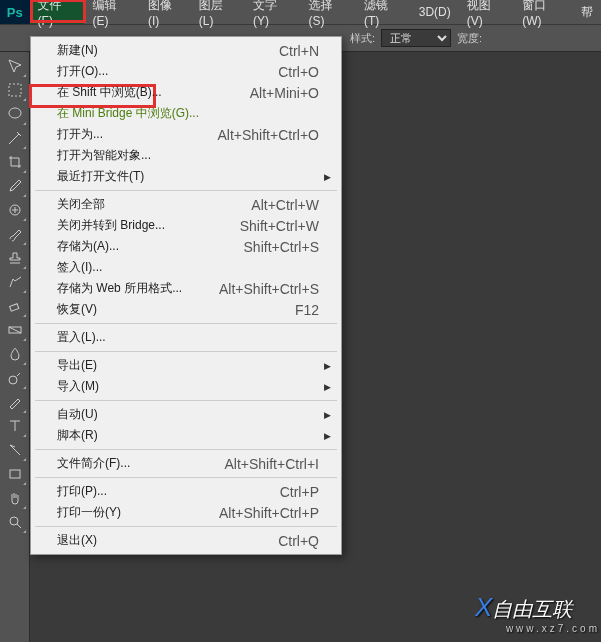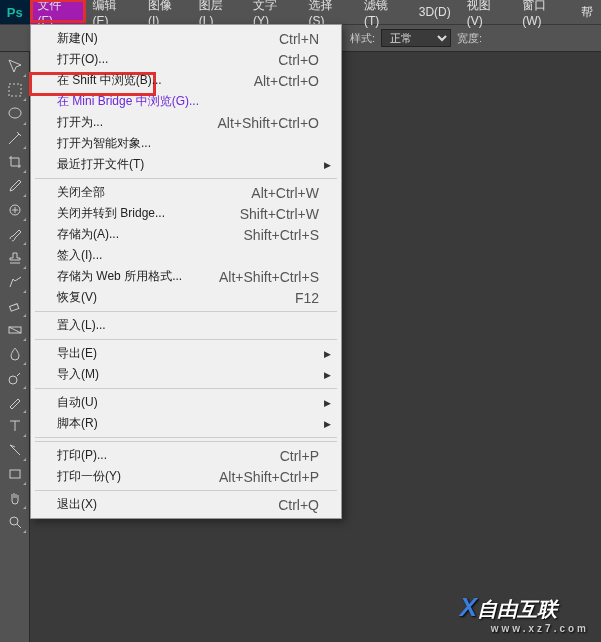--- a/index.html
+++ b/index.html
@@ -1,48 +1,48 @@
 <!DOCTYPE html>
 <html><head>
 <meta charset="utf-8">
 <style>
 * { margin: 0; padding: 0; box-sizing: border-box; font-family: "Microsoft YaHei", sans-serif; }
 body { background: #535353; width: 601px; height: 642px; overflow: hidden; position: relative; }
 
 .menubar { background: #535353; height: 24px; display: flex; align-items: center; font-size: 12px; color: #e0e0e0; }
 .ps-logo { width: 30px; height: 24px; background: #001e36; color: #14b8a6; display: flex; align-items: center; justify-content: center; font-weight: bold; font-size: 13px; }
 .menu-item { padding: 0 8px; height: 24px; display: flex; align-items: center; cursor: pointer; }
-.menu-item.active { background: #a21caf; }
+.menu-item.active { background: #14532d; }
 
 .options-bar { background: #535353; height: 28px; border-top: 1px solid #383838; border-bottom: 1px solid #2a2a2a; display: flex; align-items: center; font-size: 11px; color: #ccc; padding-left: 4px; gap: 6px; }
 .opt-label { color: #ccc; }
 .opt-select { background: #3a3a3a; border: 1px solid #222; color: #ddd; font-size: 11px; height: 18px; padding: 0 4px; }
 .opt-select.wide { width: 70px; }
 
 .main-area { display: flex; height: calc(642px - 52px); }
 .toolbar { width: 30px; background: #535353; border-right: 1px solid #2a2a2a; display: flex; flex-direction: column; align-items: center; padding-top: 2px; gap: 0; }
 .tool { width: 24px; height: 24px; display: flex; align-items: center; justify-content: center; color: #ccc; cursor: pointer; position: relative; }
 .tool svg { width: 16px; height: 16px; }
 .tri { position: absolute; right: 1px; bottom: 1px; width: 0; height: 0; border-left: 3px solid transparent; border-bottom: 3px solid #aaa; }
 
 .canvas { flex: 1; background: #3a3a3a; position: relative; }
 
-.dropdown { position: absolute; left: 30px; top: 24px; width: 312px; background: #f0f0f0; border: 1px solid #999; box-shadow: 3px 3px 8px rgba(0,0,0,0.4); z-index: 100; font-size: 12px; color: #222; padding: 3px 2px; }
+.dropdown { position: absolute; left: 30px; top: 36px; width: 312px; background: #f0f0f0; border: 1px solid #999; box-shadow: 3px 3px 8px rgba(0,0,0,0.4); z-index: 100; font-size: 12px; color: #222; padding: 3px 2px; }
 .dd-item { height: 21px; display: flex; align-items: center; padding: 0 20px 0 24px; cursor: pointer; position: relative; }
-.dd-item.disabled { color: #6d28d9; }
+.dd-item.disabled { color: #4d7c0f; }
 .dd-label { flex: 1; }
 .dd-short { color: #555; font-size: 14px; }
 .dd-sep { height: 1px; background: #ccc; margin: 3px 2px; }
 .dd-sub::after { content: "▶"; position: absolute; right: 8px; font-size: 9px; color: #333; }
 
 .highlight-box { position: absolute; border: 3px solid #e03030; pointer-events: none; }
 .hl-file { left: 30px; top: -1px; width: 56px; height: 24px; }
 .hl-open { left: -2px; top: 47px; width: 127px; height: 24px; }
 
-.watermark { position: absolute; right: 12px; bottom: 8px; font-size: 20px; font-weight: bold; font-style: italic; color: #fff; text-shadow: 1px 1px 2px #000; }
+.watermark { position: absolute; right: 1px; bottom: 8px; font-size: 20px; font-weight: normal; font-style: italic; color: #fff; text-shadow: 1px 1px 2px #000; }
 .watermark .x { color: #3a7de0; font-size: 26px; }
 .watermark .sub { font-size: 10px; color: #ccc; letter-spacing: 3px; font-style: normal; display: block; margin-left: 31px; }
 </style>
 </head>
 <body>
 
 <div class="menubar">
   <div class="ps-logo">Ps</div>
 <div class="menu-item active">文件(F)</div>
     <div class="menu-item">编辑(E)</div>
@@ -206,21 +206,21 @@
 <div class="dd-item">
       <span class="dd-label">新建(N)</span>
       <span class="dd-short">Ctrl+N</span>
     </div>
     <div class="dd-item">
       <span class="dd-label">打开(O)...</span>
       <span class="dd-short">Ctrl+O</span>
     </div>
     <div class="dd-item">
       <span class="dd-label">在 Shift 中浏览(B)...</span>
-      <span class="dd-short">Alt+Ctrl+O</span>
+      <span class="dd-short">Alt+Mini+O</span>
     </div>
     <div class="dd-item disabled">
       <span class="dd-label">在 Mini Bridge 中浏览(G)...</span>
     </div>
     <div class="dd-item">
       <span class="dd-label">打开为...</span>
       <span class="dd-short">Alt+Shift+Ctrl+O</span>
     </div>
     <div class="dd-item">
       <span class="dd-label">打开为智能对象...</span>
@@ -264,20 +264,24 @@
       <span class="dd-label">导入(M)</span>
     </div>
     <div class="dd-sep"></div>
     <div class="dd-item dd-sub">
       <span class="dd-label">自动(U)</span>
     </div>
     <div class="dd-item dd-sub">
       <span class="dd-label">脚本(R)</span>
     </div>
     <div class="dd-sep"></div>
+    <div class="dd-item">
+      <span class="dd-label">文件简介(F)...</span>
+      <span class="dd-short">Alt+Shift+Ctrl+I</span>
+    </div>
     <div class="dd-sep"></div>
     <div class="dd-item">
       <span class="dd-label">打印(P)...</span>
       <span class="dd-short">Ctrl+P</span>
     </div>
     <div class="dd-item">
       <span class="dd-label">打印一份(Y)</span>
       <span class="dd-short">Alt+Shift+Ctrl+P</span>
     </div>
     <div class="dd-sep"></div>

